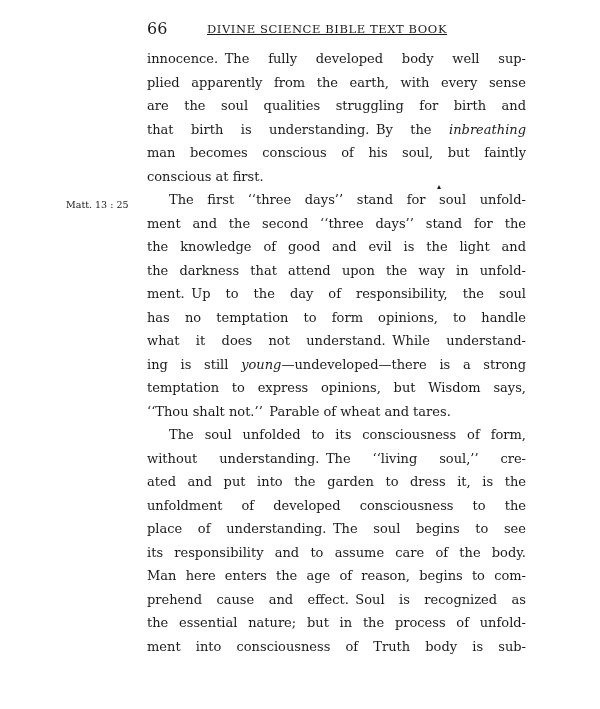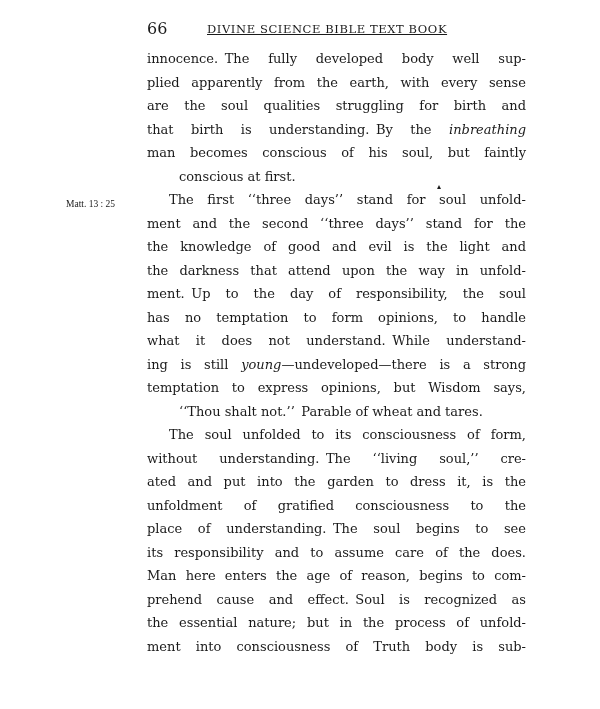--- a/index.html
+++ b/index.html
@@ -4,24 +4,24 @@
 <style>
   html, body { margin:0; padding:0; }
   body { width:600px; height:709px; background:#ffffff; position:relative; overflow:hidden;
          font-family:"DejaVu Serif", serif; color:#1a1a1a; }
   .page { position:absolute; left:0; top:0; width:600px; height:709px; }
   .header { position:absolute; top:19px; left:147px; width:400px; height:20px; }
   .page-num { position:absolute; left:0; top:0; font-size:16px; }
   .running-title { position:absolute; left:60px; top:3px; font-size:11.5px; letter-spacing:0.6px; font-variant:small-caps; text-transform:uppercase;text-decoration:underline; }
   .text { position:absolute; left:147px; top:47px; width:379px; }
   .line { height:23.5px; line-height:23.5px; font-size:13px; text-align:justify; text-align-last:justify; white-space:nowrap; overflow:visible; }
-  .line.last { text-align-last:left;margin-left:32px; }
+  .line.last { text-align-last:left; }
   .line.indent { text-indent:22px; }
   .line span.inner { white-space:normal; }
-  .margin-note { position:absolute; left:66px; top:199px; font-size:9.5px;font-family:Liberation Serif, serif; }
+  .margin-note { position:absolute; left:66px; top:199px; font-size:9.5px; }
   .stray-mark { position:absolute; left:437px; top:182px; font-size:8px; }
 </style>
 </head>
 <body>
 
 <div class="page">
   <div class="header">
     <span class="page-num">66</span>
     <span class="running-title">DIVINE SCIENCE BIBLE TEXT BOOK</span>
   </div>
@@ -47,22 +47,22 @@
         <div class="line"><span class="inner">has no temptation to form opinions, to handle</span></div>
         <div class="line"><span class="inner">what it does not understand. While understand-</span></div>
         <div class="line"><span class="inner">ing is still <i>young</i>—undeveloped—there is a strong</span></div>
         <div class="line"><span class="inner">temptation to express opinions, but Wisdom says,</span></div>
         <div class="line last"><span class="inner">‘‘Thou shalt not.’’ Parable of wheat and tares.</span></div>
       </div>
       <div>
         <div class="line indent"><span class="inner">The soul unfolded to its consciousness of form,</span></div>
         <div class="line"><span class="inner">without understanding. The ‘‘living soul,’’ cre-</span></div>
         <div class="line"><span class="inner">ated and put into the garden to dress it, is the</span></div>
-        <div class="line"><span class="inner">unfoldment of gratified consciousness to the</span></div>
+        <div class="line"><span class="inner">unfoldment of developed consciousness to the</span></div>
         <div class="line"><span class="inner">place of understanding. The soul begins to see</span></div>
-        <div class="line"><span class="inner">its responsibility and to assume care of the does.</span></div>
+        <div class="line"><span class="inner">its responsibility and to assume care of the body.</span></div>
         <div class="line"><span class="inner">Man here enters the age of reason, begins to com-</span></div>
         <div class="line"><span class="inner">prehend cause and effect. Soul is recognized as</span></div>
         <div class="line"><span class="inner">the essential nature; but in the process of unfold-</span></div>
         <div class="line"><span class="inner">ment into consciousness of Truth body is sub-</span></div>
       </div>
     </div>
 </div>
 
 </body></html>

